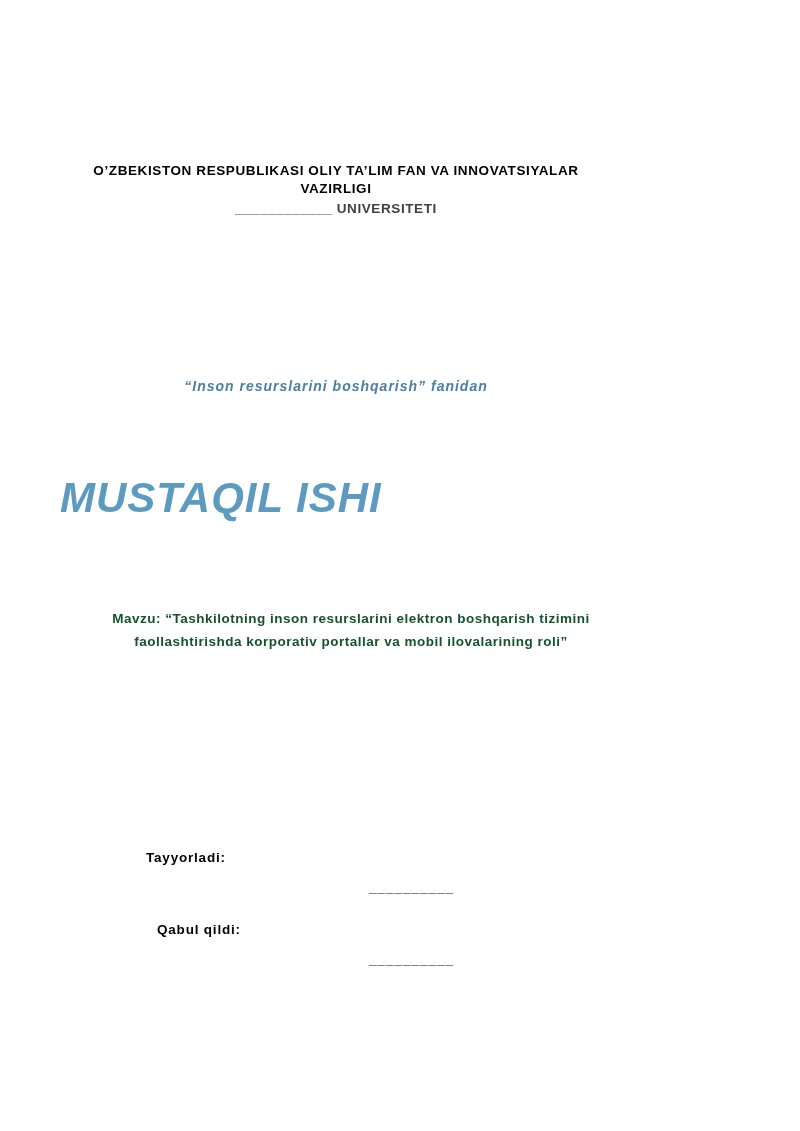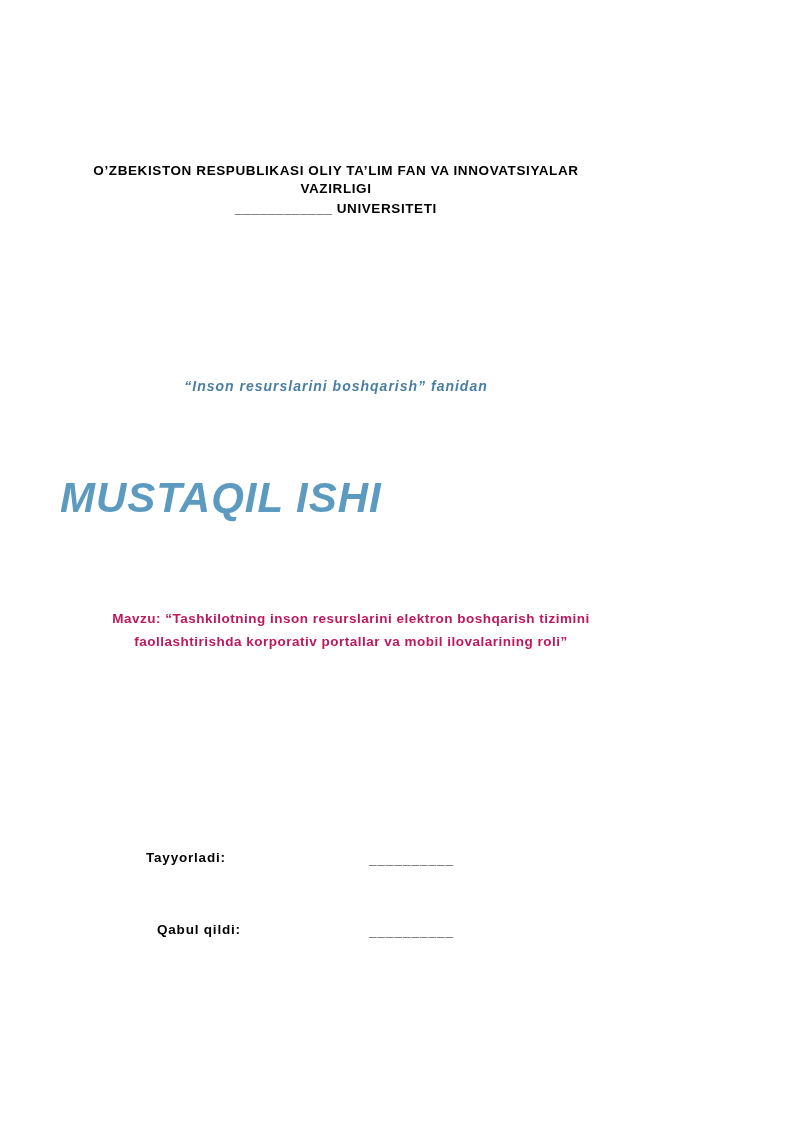--- a/index.html
+++ b/index.html
@@ -39,21 +39,21 @@
 
   .university-line {
     position: absolute;
     top: 200px;
     left: 60px;
     right: 60px;
     text-align: center;
     font-size: 13.5px;
     font-weight: bold;
     letter-spacing: 0.6px;
-    color: #000000;
+    color: #404040;
     line-height: 1.3;
   }
 
   .subject-line {
     position: absolute;
     top: 378px;
     left: 60px;
     right: 60px;
     text-align: center;
     font-size: 14px;
@@ -79,21 +79,21 @@
   .topic-block {
     position: absolute;
     top: 608px;
     left: 110px;
     right: 80px;
     text-align: center;
     font-size: 13.5px;
     font-weight: bold;
     letter-spacing: 0.5px;
     line-height: 1.7;
-    color: #be185d;
+    color: #14532d;
   }
 
   .sign-row {
     position: absolute;
     display: flex;
     align-items: baseline;
     font-size: 13.5px;
     font-weight: bold;
     letter-spacing: 0.8px;
     color: #000000;
@@ -107,20 +107,21 @@
     left: 125px;
   }
   .sign-label {
     display: inline-block;
     margin-left: 32px;
   }
   .sign-blank {
     display: inline-block;
     margin-left: 0;
     letter-spacing: 1px;
+    margin-top: 28px;
   }
   .sign-row.prepared .sign-blank {
     position: absolute;
     left: 255px;
     top: 2px;
   }
   .sign-row.accepted .sign-blank {
     position: absolute;
     left: 244px;
     top: 2px;

